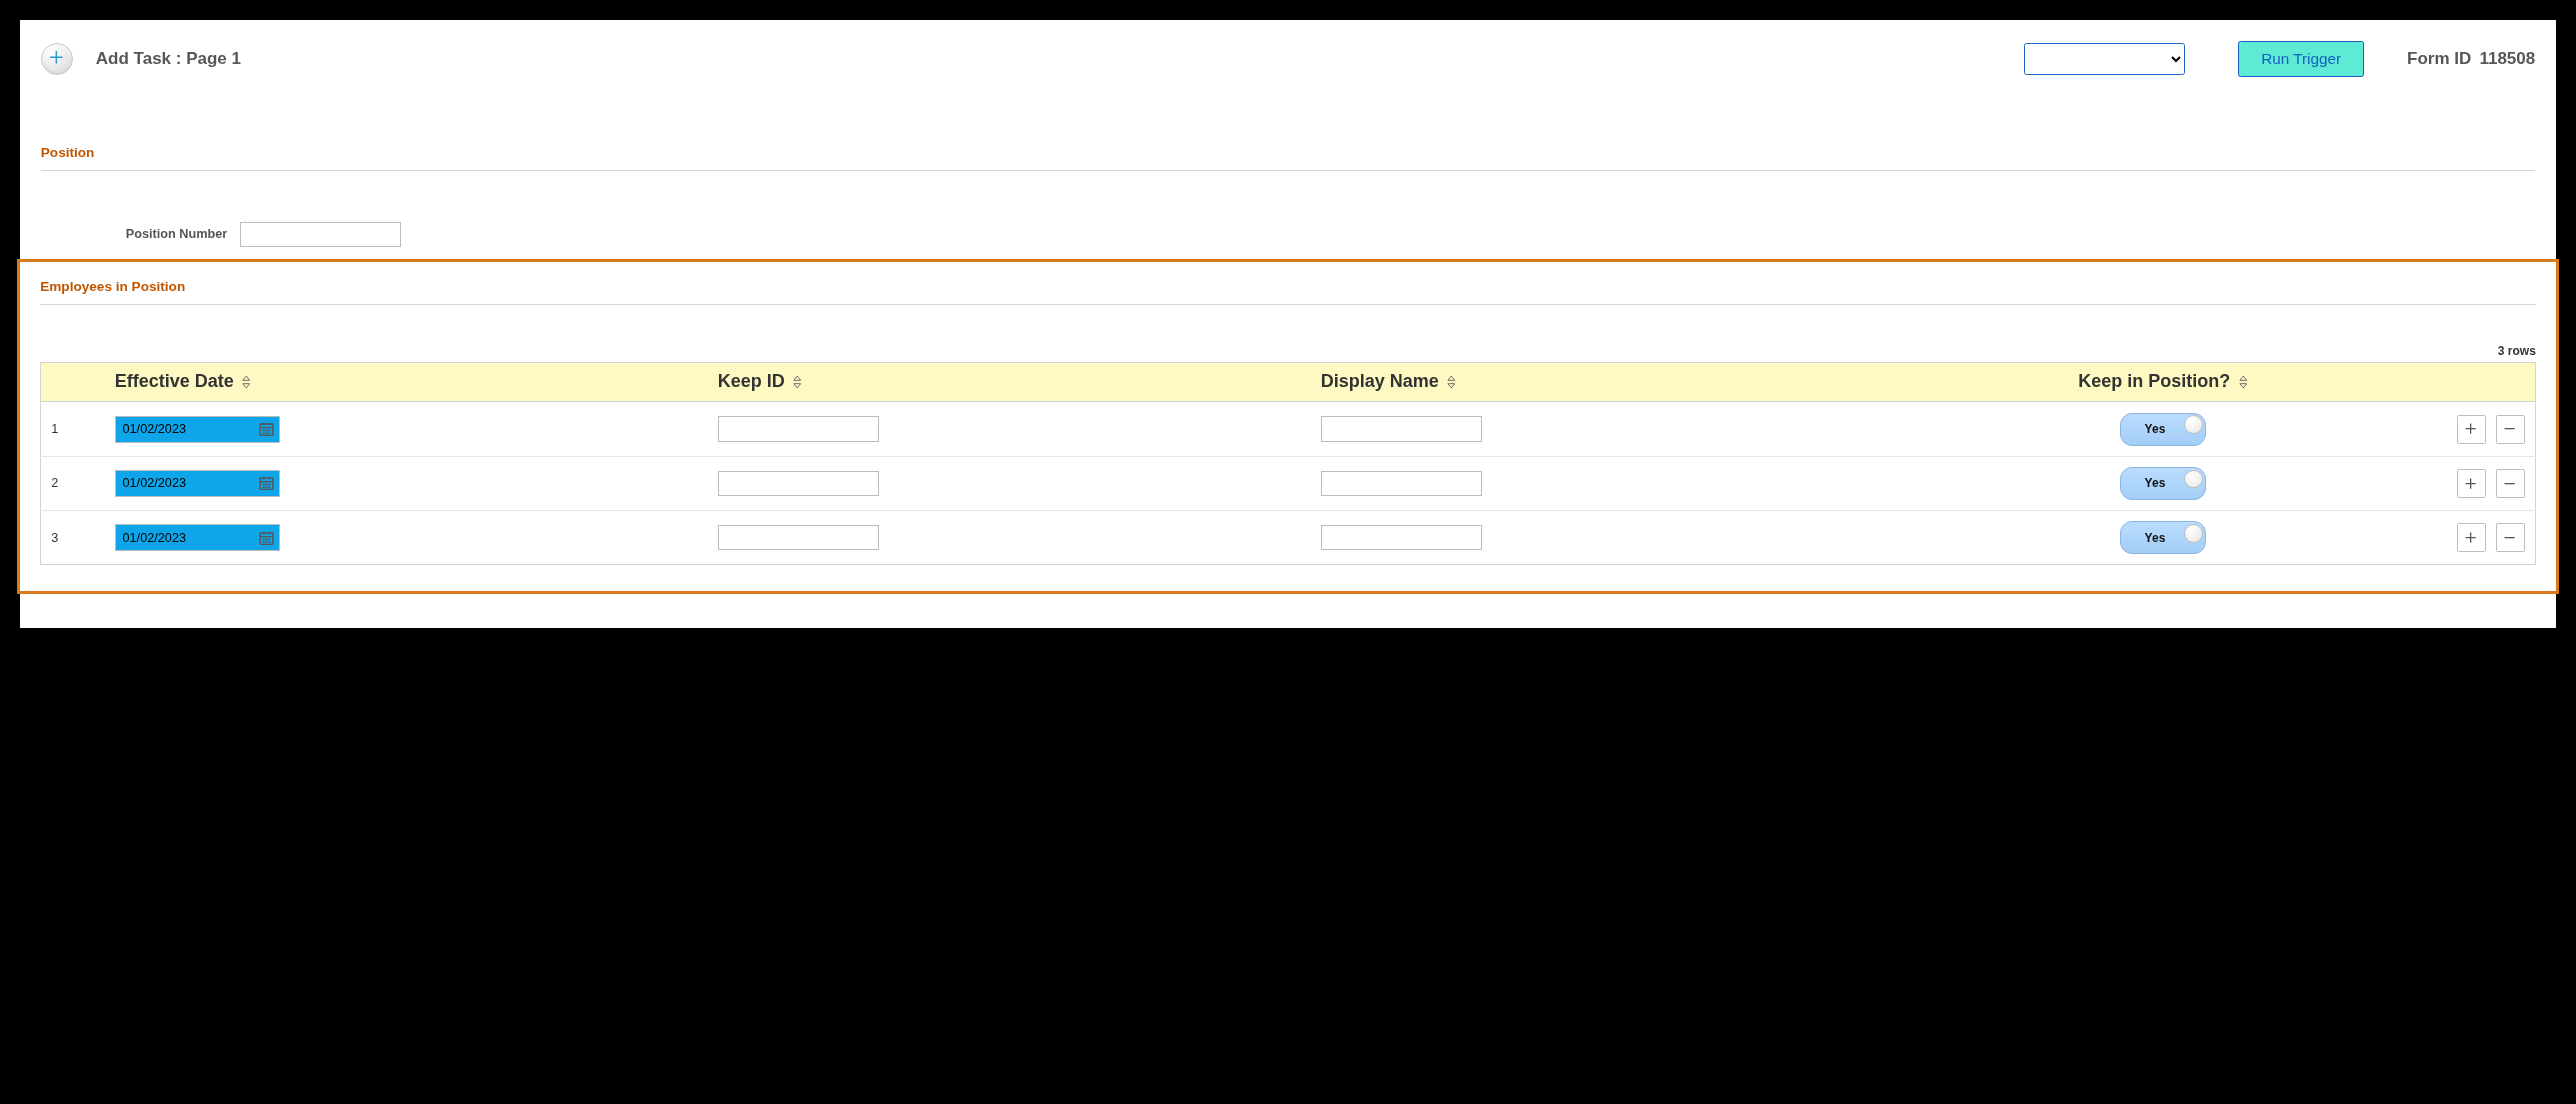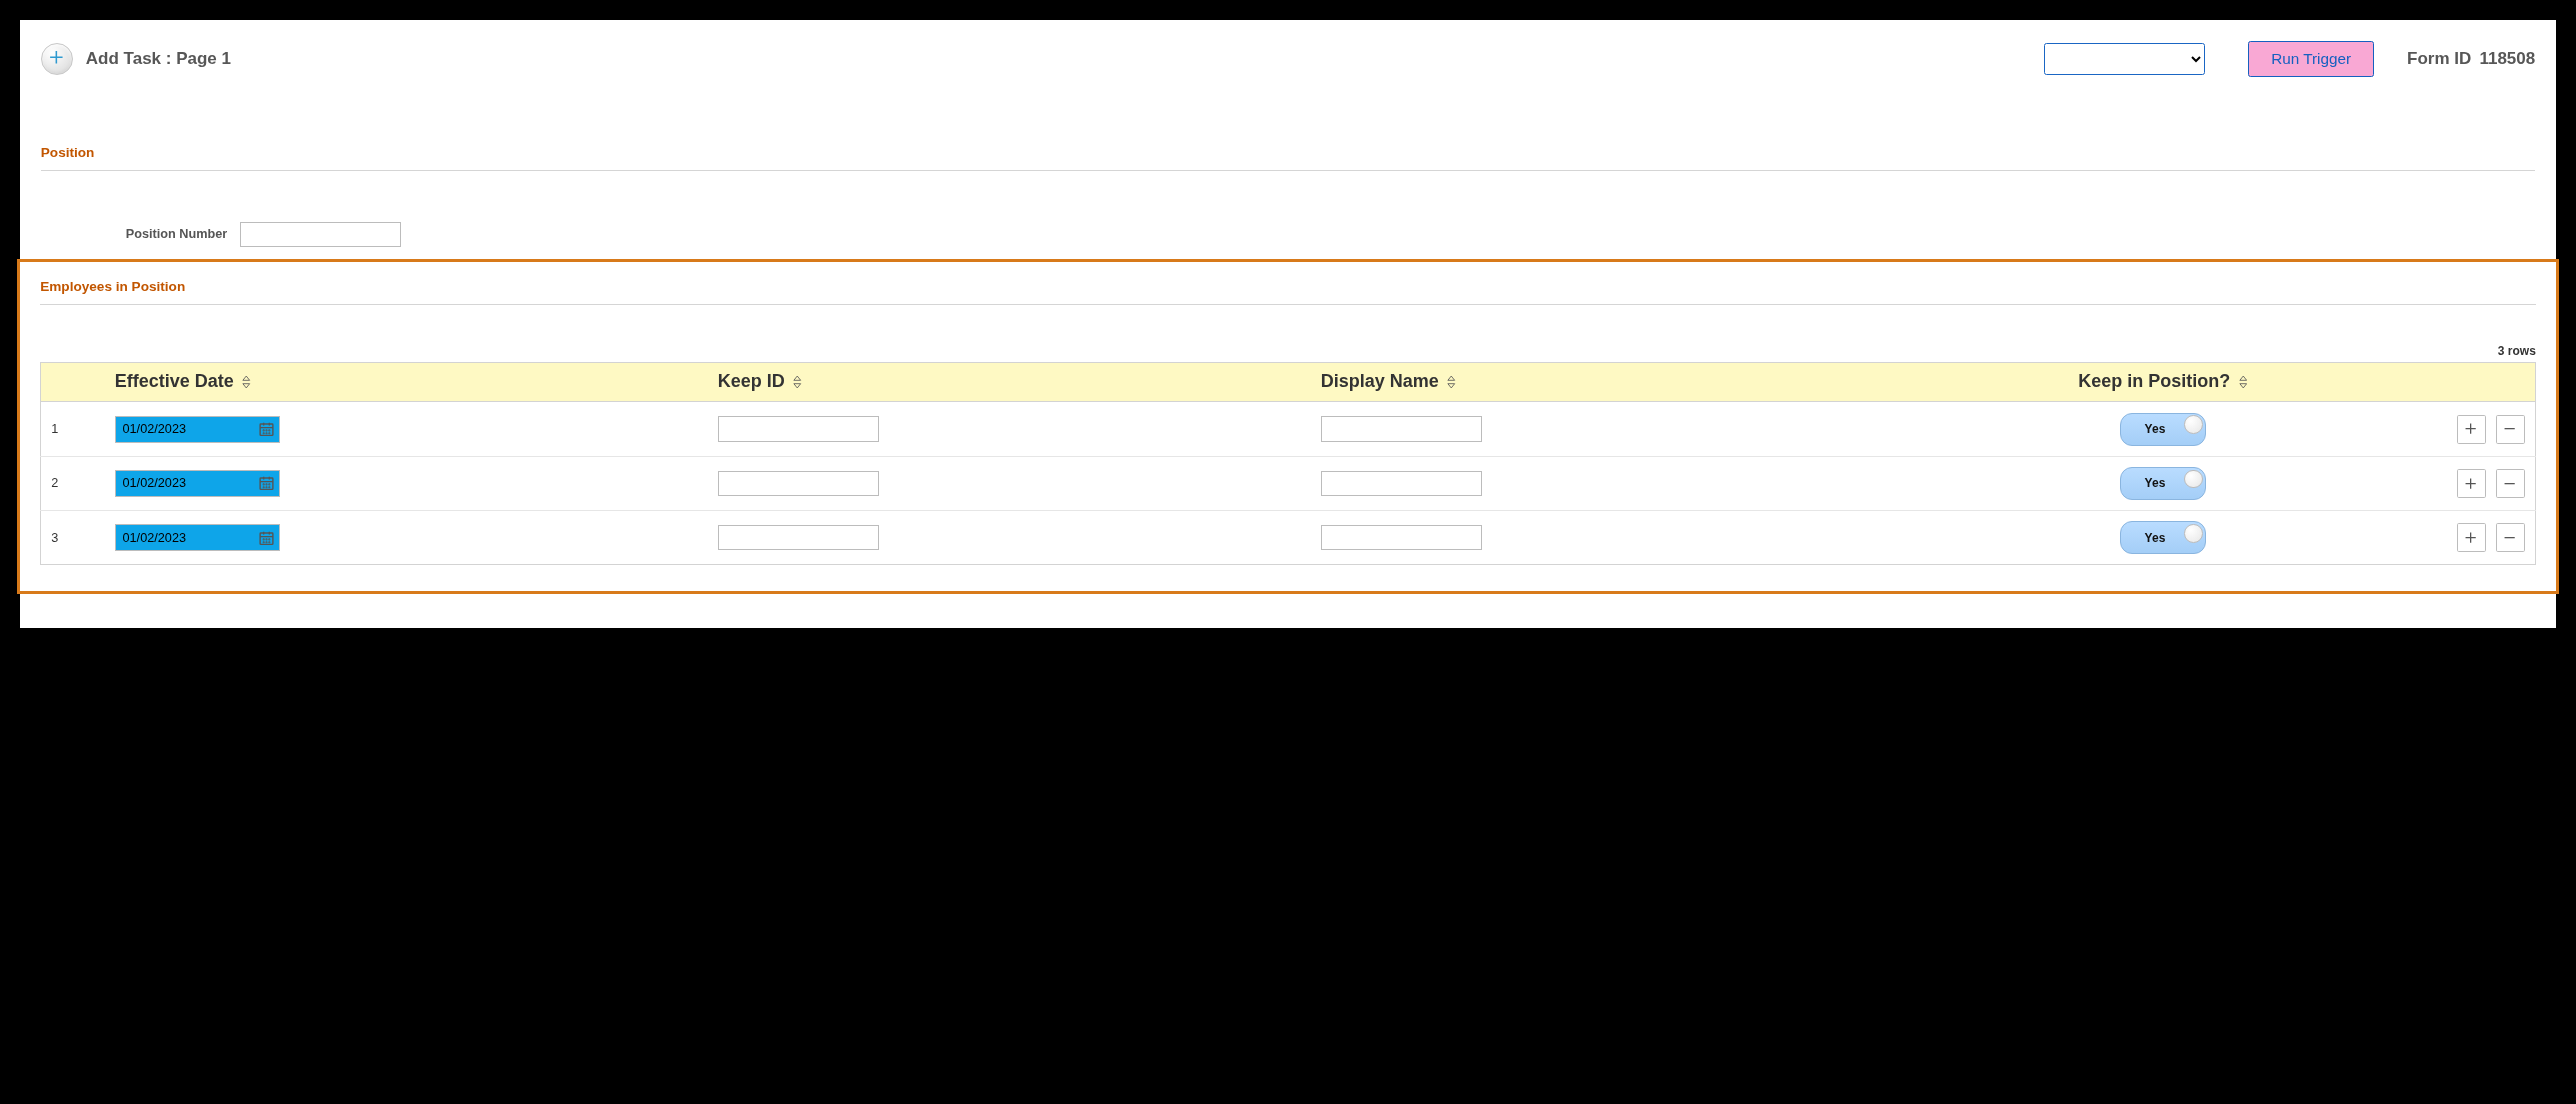--- a/index.html
+++ b/index.html
@@ -7,21 +7,21 @@
   .page {
     background: #fff;
     margin: 20.4px 20.4px 0 20.4px;
     padding: 20.4px 20.4px 34px 20.4px;
     min-height: 509px;
     position: relative;
   }
   .header-row {
     display: flex;
     align-items: center;
-    gap: 13px;
+    gap: 23px;
   }
   .add-btn {
     width: 32px; height: 32px;
     border-radius: 50%;
     background: radial-gradient(circle at 35% 30%, #ffffff, #e2e2e2 70%, #d0d0d0 100%);
     border: 0.8px solid #c8c8c8;
     display: flex; align-items: center; justify-content: center;
     cursor: pointer;
     box-shadow: inset 0 1.7px 3.4px rgba(255,255,255,0.8), inset 0 -1.7px 3.4px rgba(0,0,0,0.05);
   }
@@ -31,21 +31,21 @@
   .trigger-select {
     width: 161px; height: 32px;
     border: 1.3px solid #1a66c4; border-radius: 2.5px;
     background: #fff; padding: 0 5.1px;
     font-size: 12px; cursor: pointer;
   }
   .run-trigger-btn {
     margin-left: 30.5px;
     height: 36px; padding: 0 22px;
     border: 0.8px solid #1560c0; border-radius: 2.5px;
-    background: #f9a8d4; color: #1560c0;
+    background: #5eead4; color: #1560c0;
     font-size: 15.3px; cursor: pointer;
   }
   .form-id { margin-left: 20px; font-size: 17px; font-weight: bold; color: #575757; }
   .form-id-val { margin-left: 3.4px; }
 
   .section-heading {
     color: #c25600; font-size: 13.6px; font-weight: bold;
     padding-bottom: 10px; border-bottom: 0.8px solid #d5d5d5;
     margin-top: 42px;
   }

